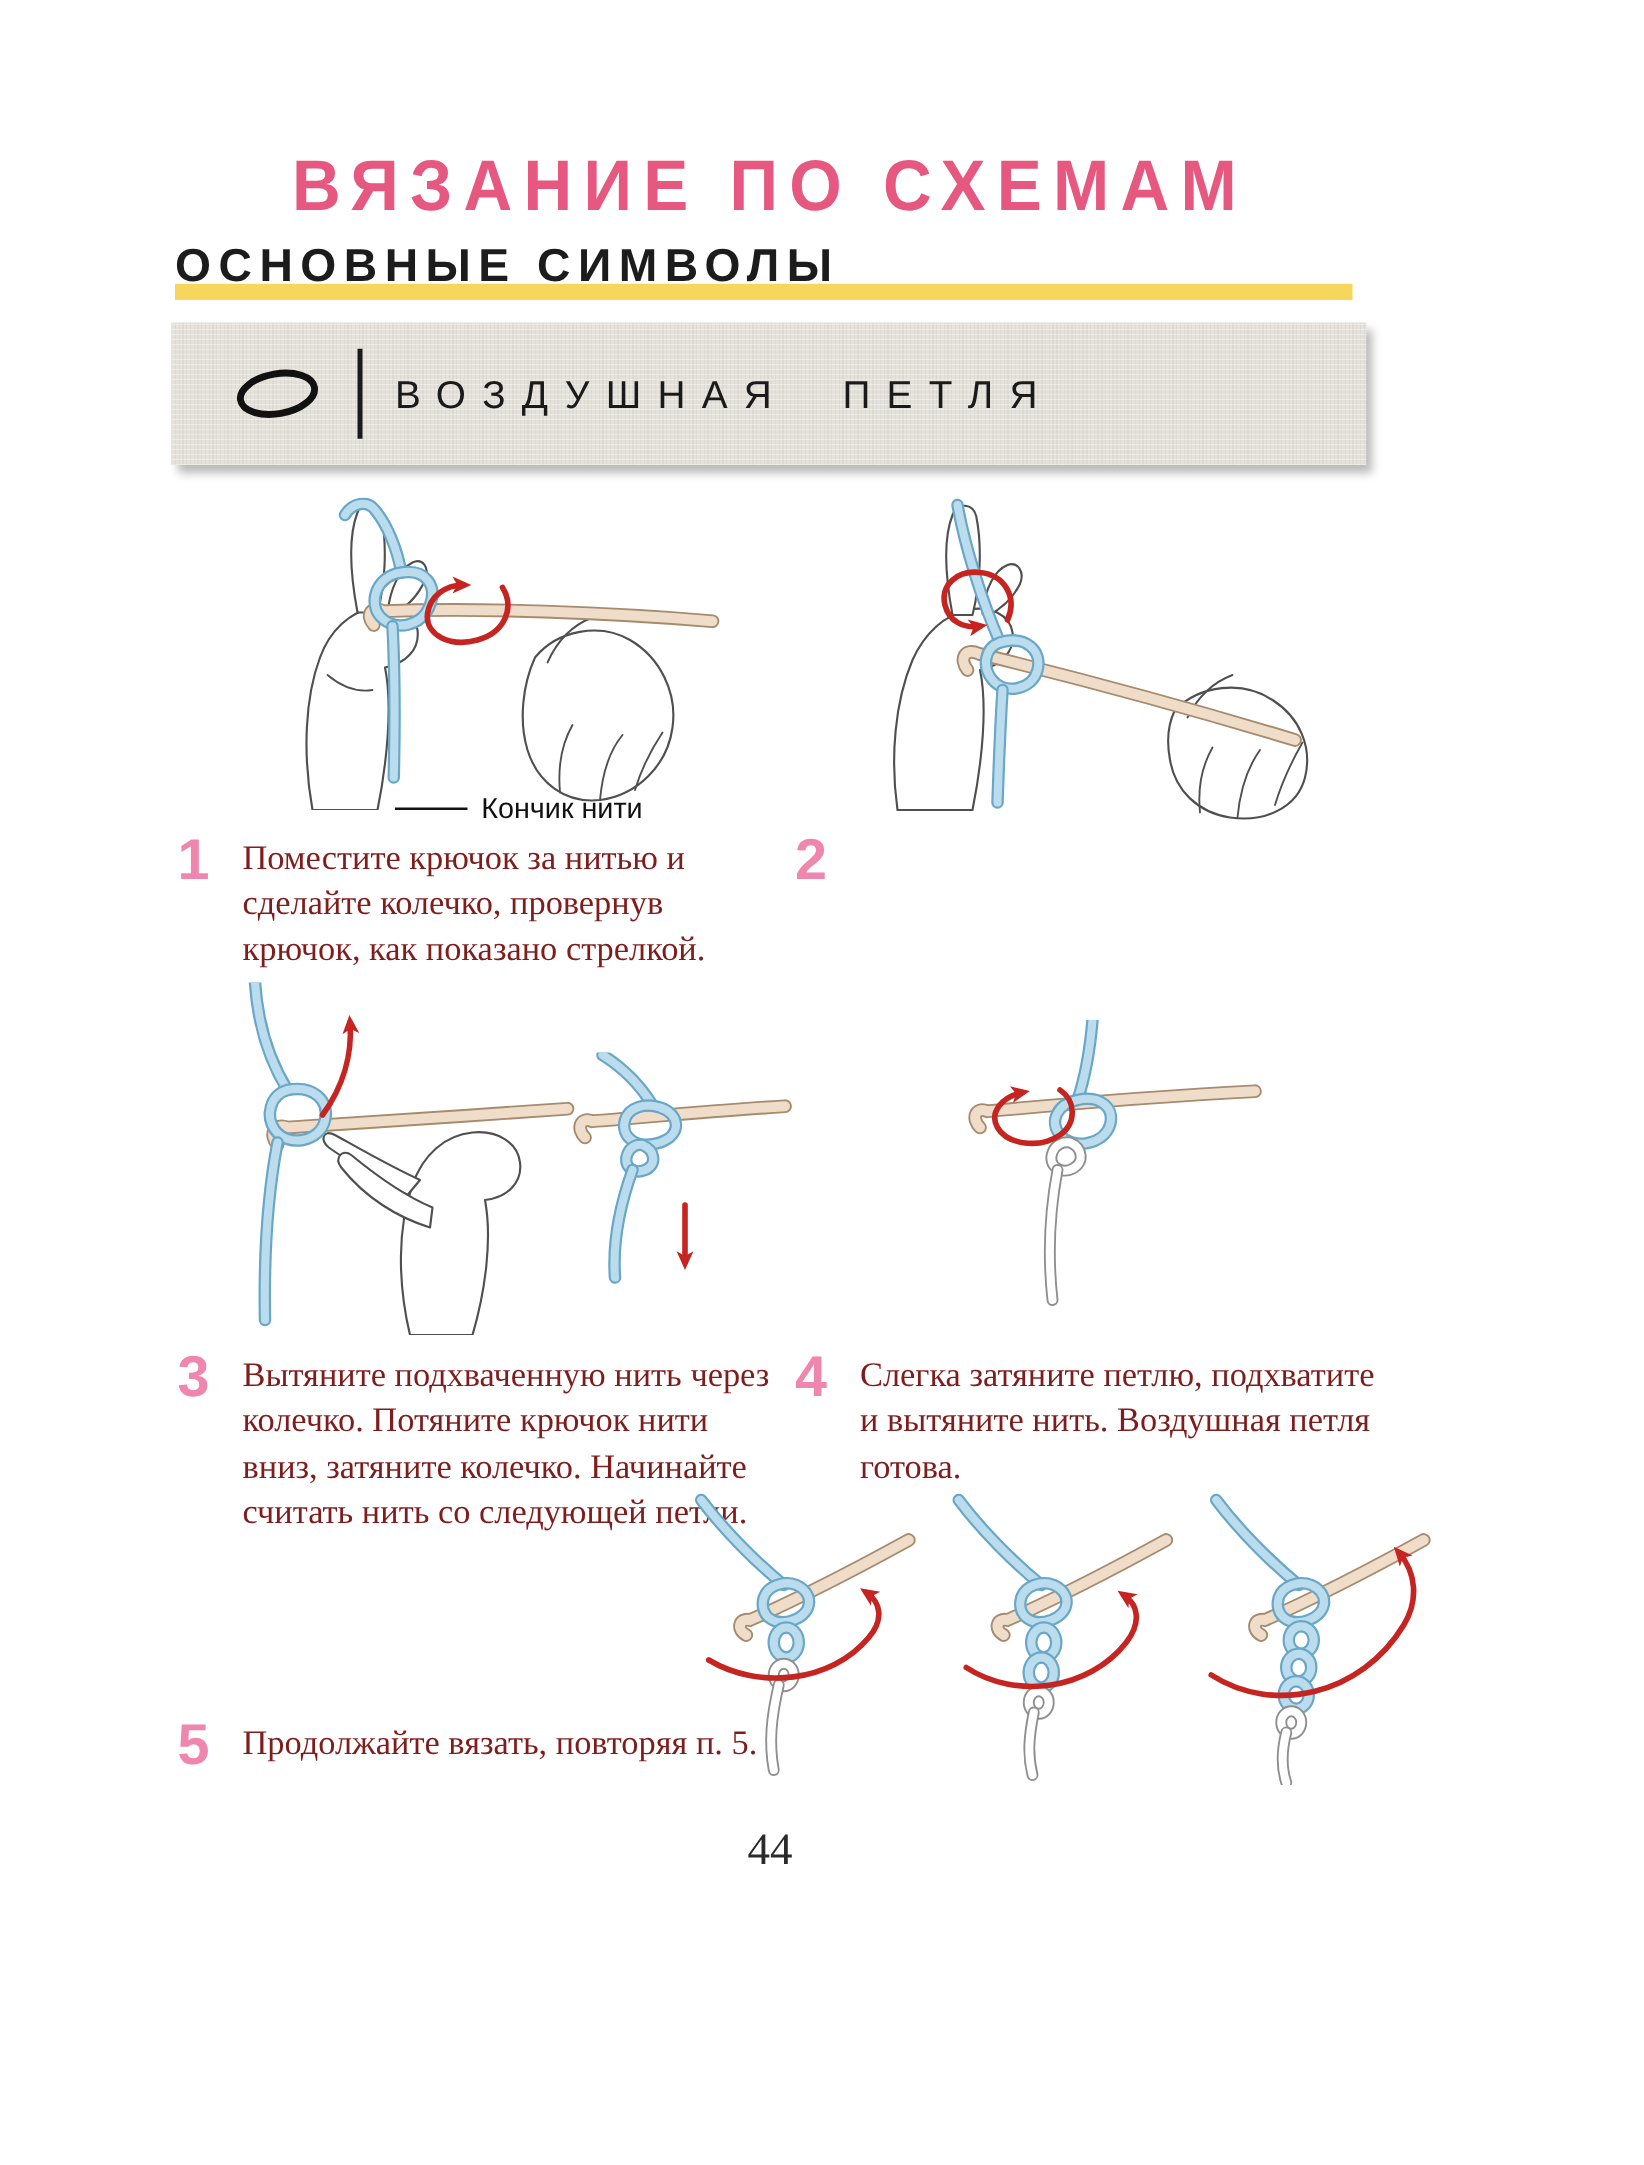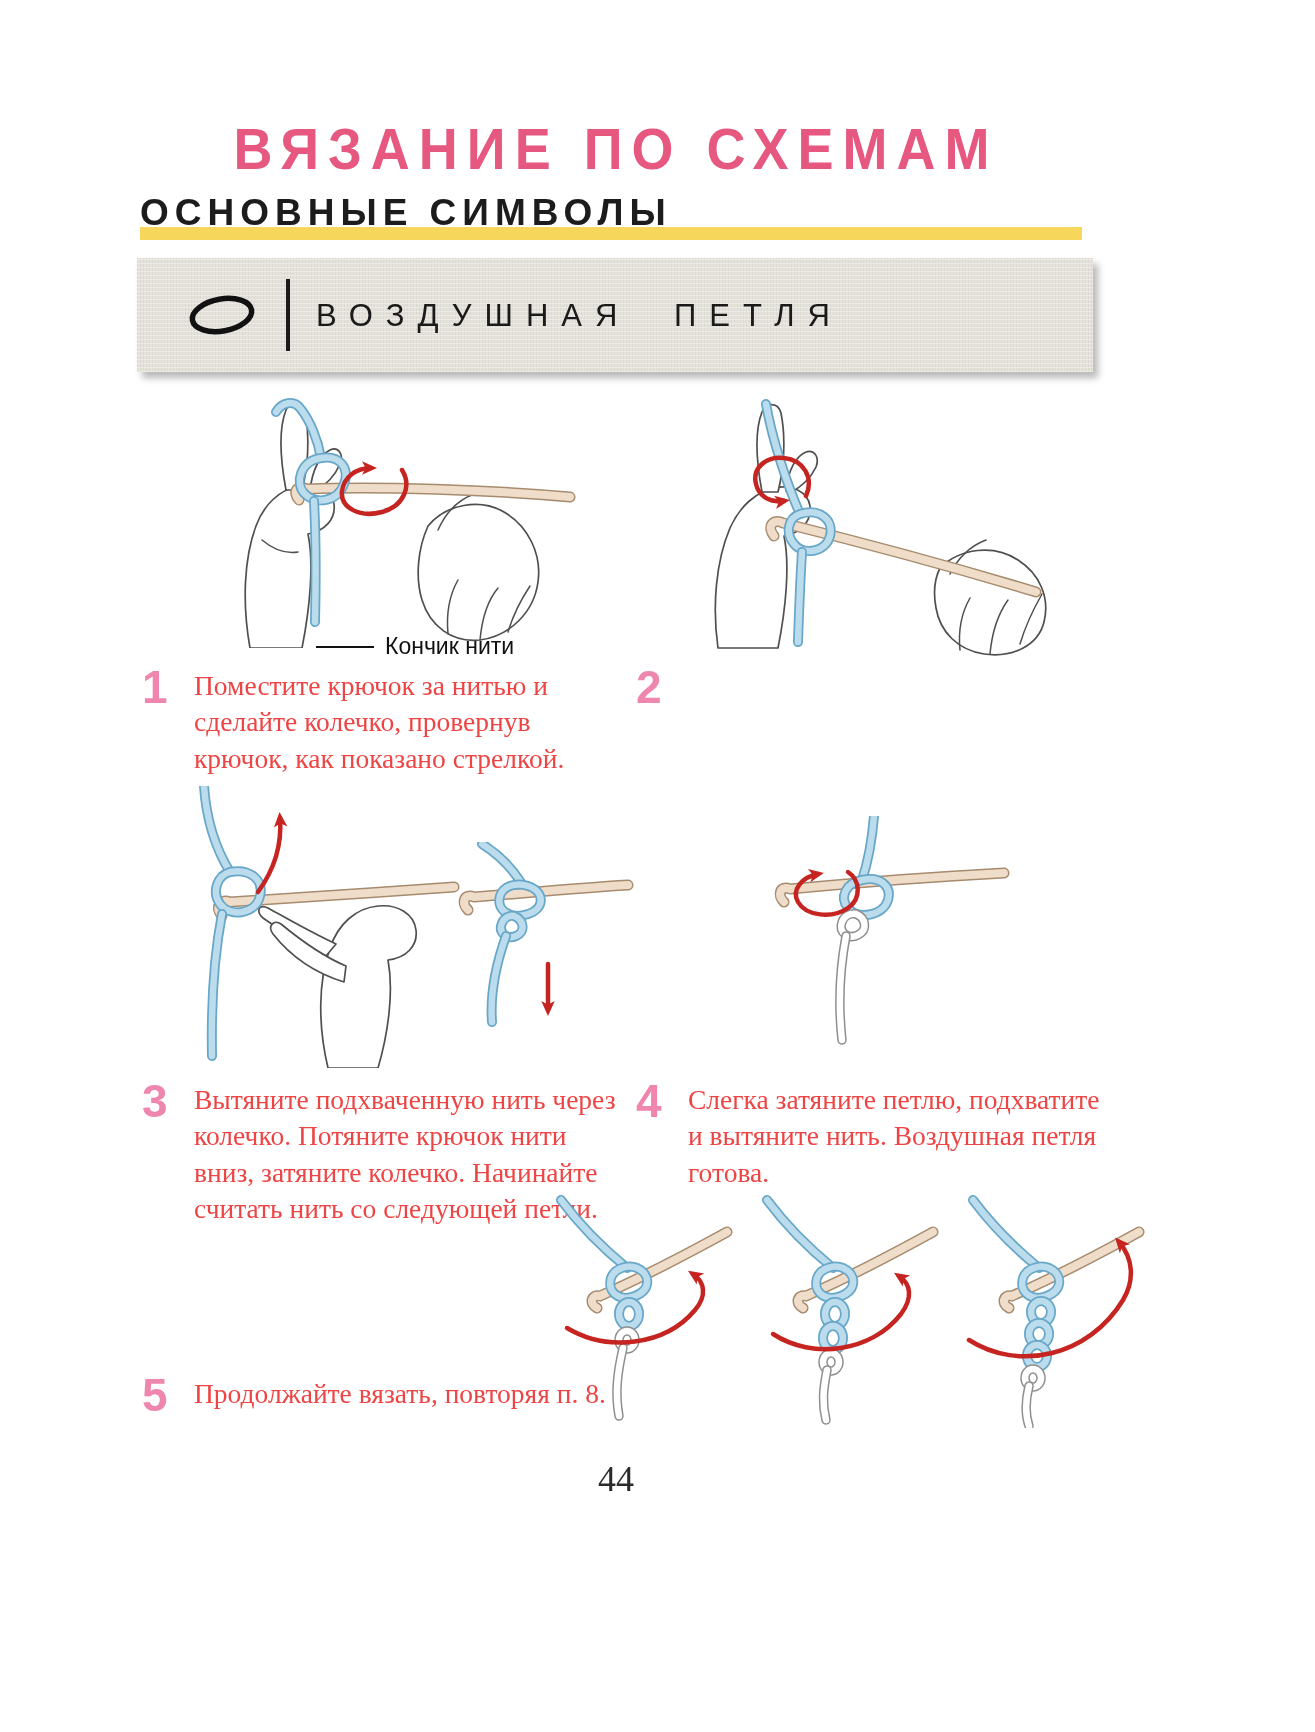--- a/index.html
+++ b/index.html
@@ -42,21 +42,21 @@
 
   .fig-caption { display:flex; align-items:center; }
   .cap-line { display:inline-block; width:58px; height:2px; background:#111; margin-right:11px; }
   .cap-text { font-family:"Liberation Sans", sans-serif; font-size:23px; color:#111; }
 
   .step { display:flex; gap:16px; }
   .step-num {
     font-family:"Liberation Sans", sans-serif; font-weight:bold; font-size:46px;
     line-height:1; color:#ee86ad; min-width:36px;
   }
-  .step-text { font-size:27.5px; line-height:1.32; color:#ef4444; padding-top:4px; }
+  .step-text { font-size:27.5px; line-height:1.32; color:#7f1d1d; padding-top:4px; }
 
   .page-number {
     left:140px; top:1458px; width:952px; text-align:center;
     font-size:36px; color:#2a2a2a;
   }
 
   figure.illo { position:absolute; }
   figure.illo svg { display:block; }
 
   
@@ -301,18 +301,18 @@
           <ellipse class="w2" cx="500" cy="190" rx="8" ry="9"></ellipse>
         <path class="w1" d="M496,198 C492,214 492,226 496,238"></path>
           <path class="w2" d="M496,198 C492,214 492,226 496,238"></path>
         <path class="arr" d="M436,152 C486,184 556,168 590,112 C602,92 600,70 586,54" marker-end="url(#arrRed)"></path>
       </g>
     </svg>
   </figure>
 
   <div class="abs step" style="left:142px; top:1372px; width:560px;">
     <div class="step-num">5</div>
-    <div class="step-text">Продолжайте вязать, повторяя п. 8.</div>
+    <div class="step-text">Продолжайте вязать, повторяя п. 5.</div>
   </div>
 
   <div class="abs page-number">44</div>
 
 </div>
 
 </body></html>

